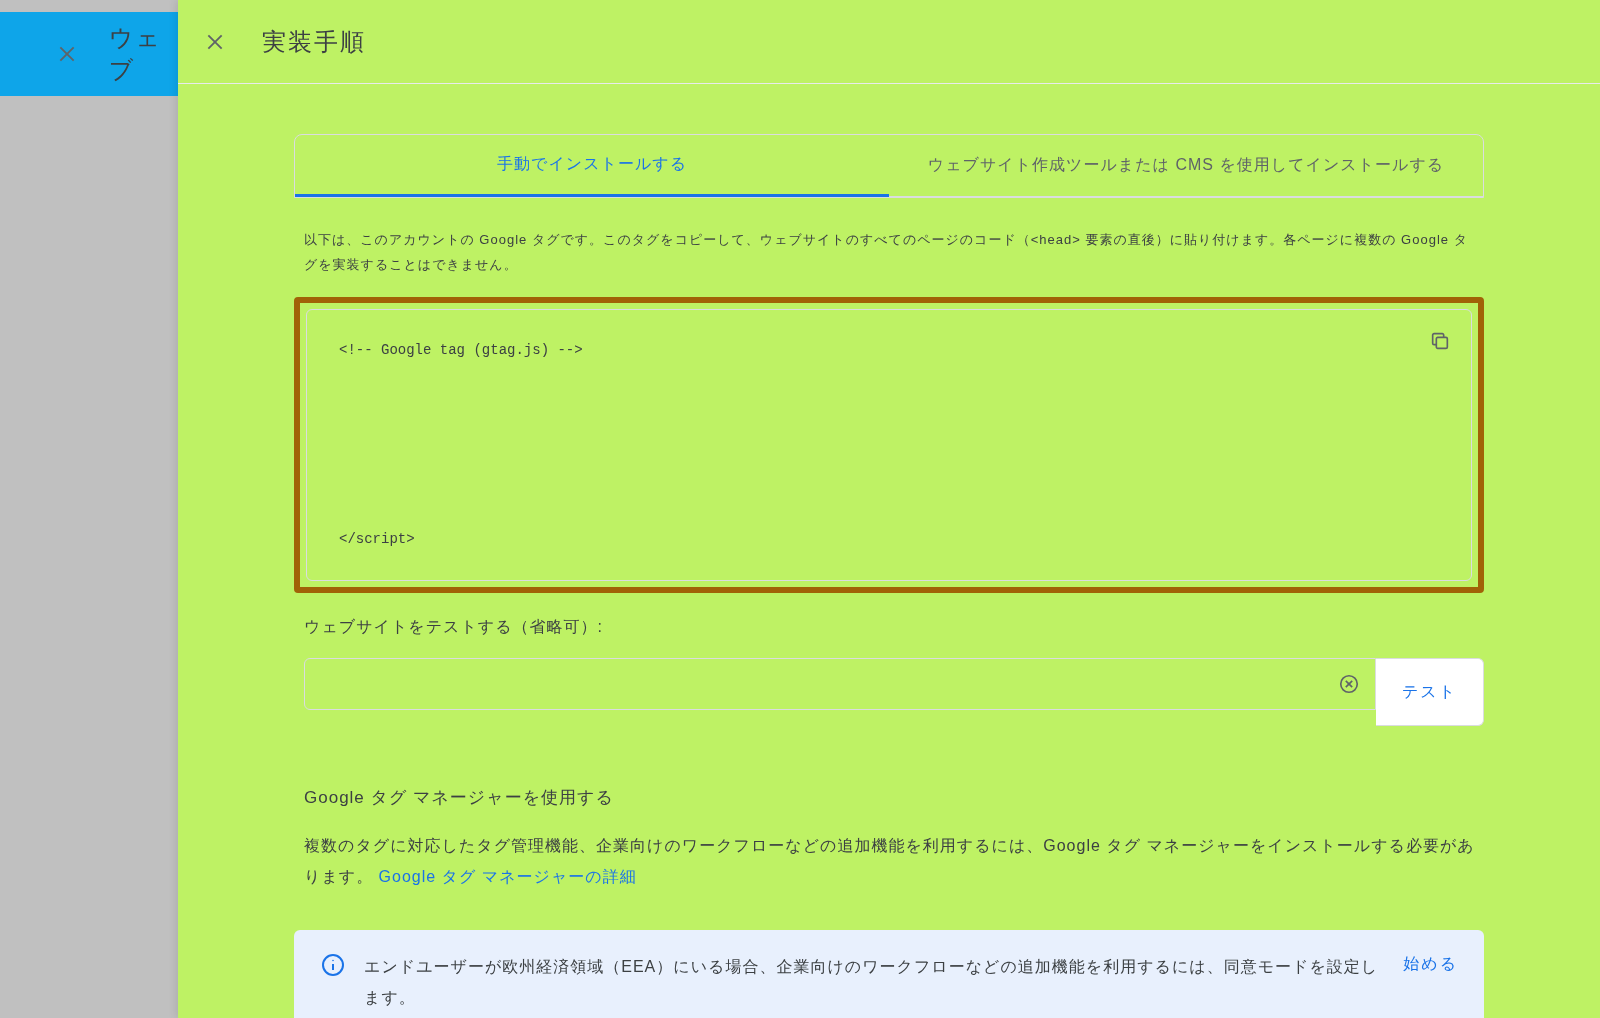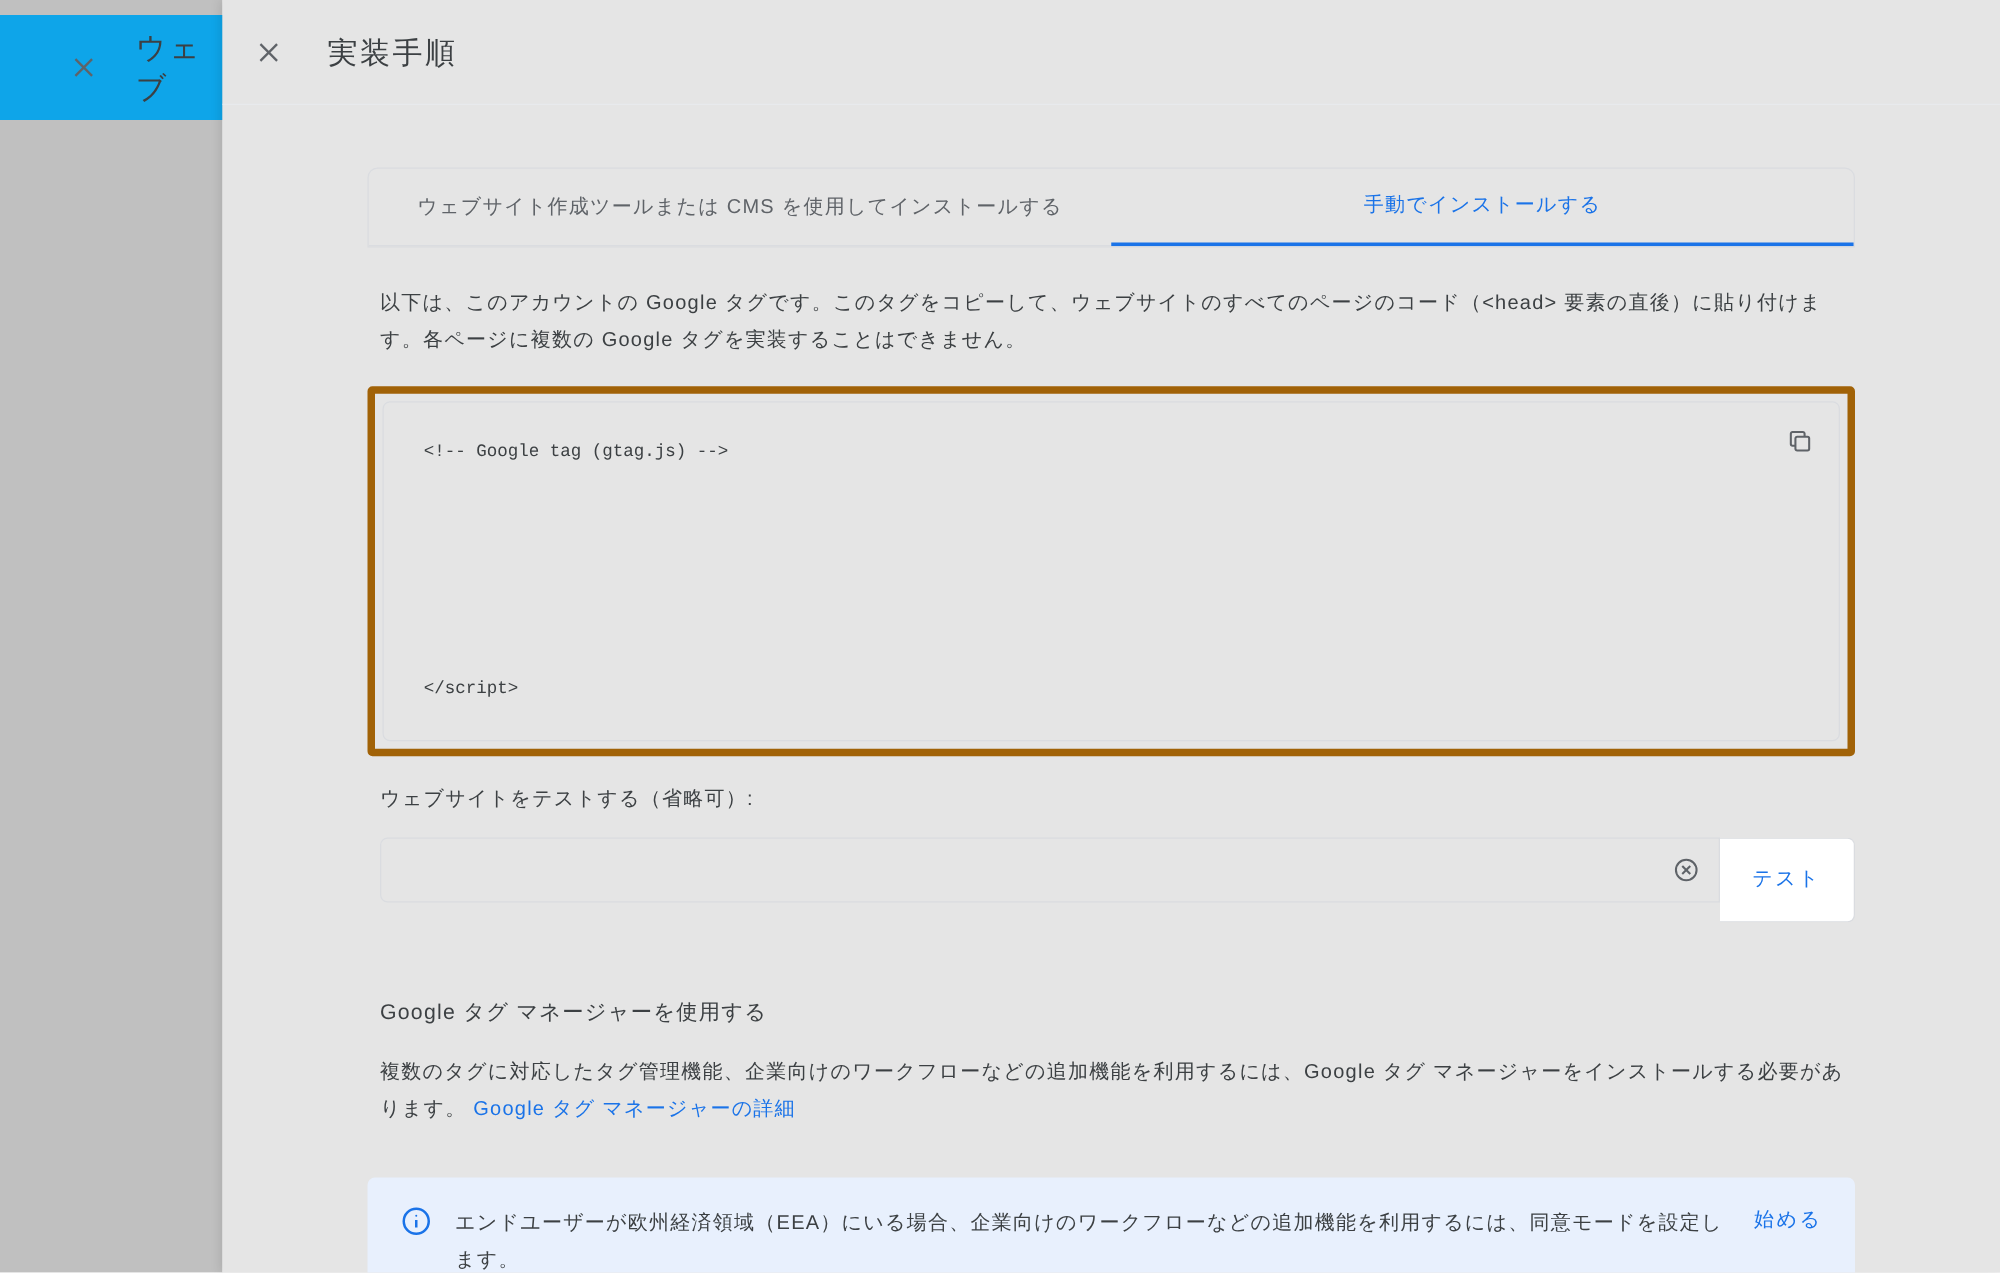--- a/index.html
+++ b/index.html
@@ -48,21 +48,21 @@
       font-size: 24px;
       color: #3c4043;
       letter-spacing: 2px;
     }
     .panel {
       position: absolute;
       top: 0;
       left: 178px;
       right: 0;
       bottom: 0;
-      background: #e5e5e5;
+      background: #bef264;
       box-shadow: -2px 0 8px rgba(0,0,0,0.1);
     }
     .panel-header {
       height: 84px;
       display: flex;
       align-items: center;
       padding-left: 24px;
       border-bottom: 1px solid #e8eaed;
     }
     .panel-close-icon {
@@ -105,21 +105,21 @@
     }
     .tab-inactive {
       color: #5f6368;
     }
     .tab-active {
       color: #1a73e8;
       border-bottom: 3px solid #1a73e8;
     }
     .description {
       padding: 30px 10px 0 10px;
-      font-size: 16px;
+      font-size: 13px;
       color: #3c4043;
       line-height: 1.9;
       letter-spacing: 1px;
     }
     .code-highlight {
       margin-top: 20px;
       border: 6px solid #a16207;
       padding: 6px;
       border-radius: 4px;
     }
@@ -275,22 +275,22 @@
         <line x1="20" y1="4" x2="4" y2="20"></line>
       </svg>
     </div>
     <div class="panel-title">実装手順</div>
   </div>
 
   <div class="content">
 
     <div class="tabs-container">
       <div class="tabs">
+        <div class="tab tab-active">手動でインストールする</div>
         <div class="tab tab-inactive">ウェブサイト作成ツールまたは CMS を使用してインストールする</div>
-        <div class="tab tab-active">手動でインストールする</div>
       </div>
     </div>
 
     <div class="description">以下は、このアカウントの Google タグです。このタグをコピーして、ウェブサイトのすべてのページのコード（&lt;head&gt; 要素の直後）に貼り付けます。各ページに複数の Google タグを実装することはできません。</div>
 
     <div class="code-highlight">
       <div class="code-box">
         <div class="copy-button">
           <svg width="22" height="22" viewBox="0 0 24 24" fill="none" stroke="currentColor" stroke-width="1.8">
             <rect x="8" y="8" width="12" height="12" rx="1.5"></rect>

